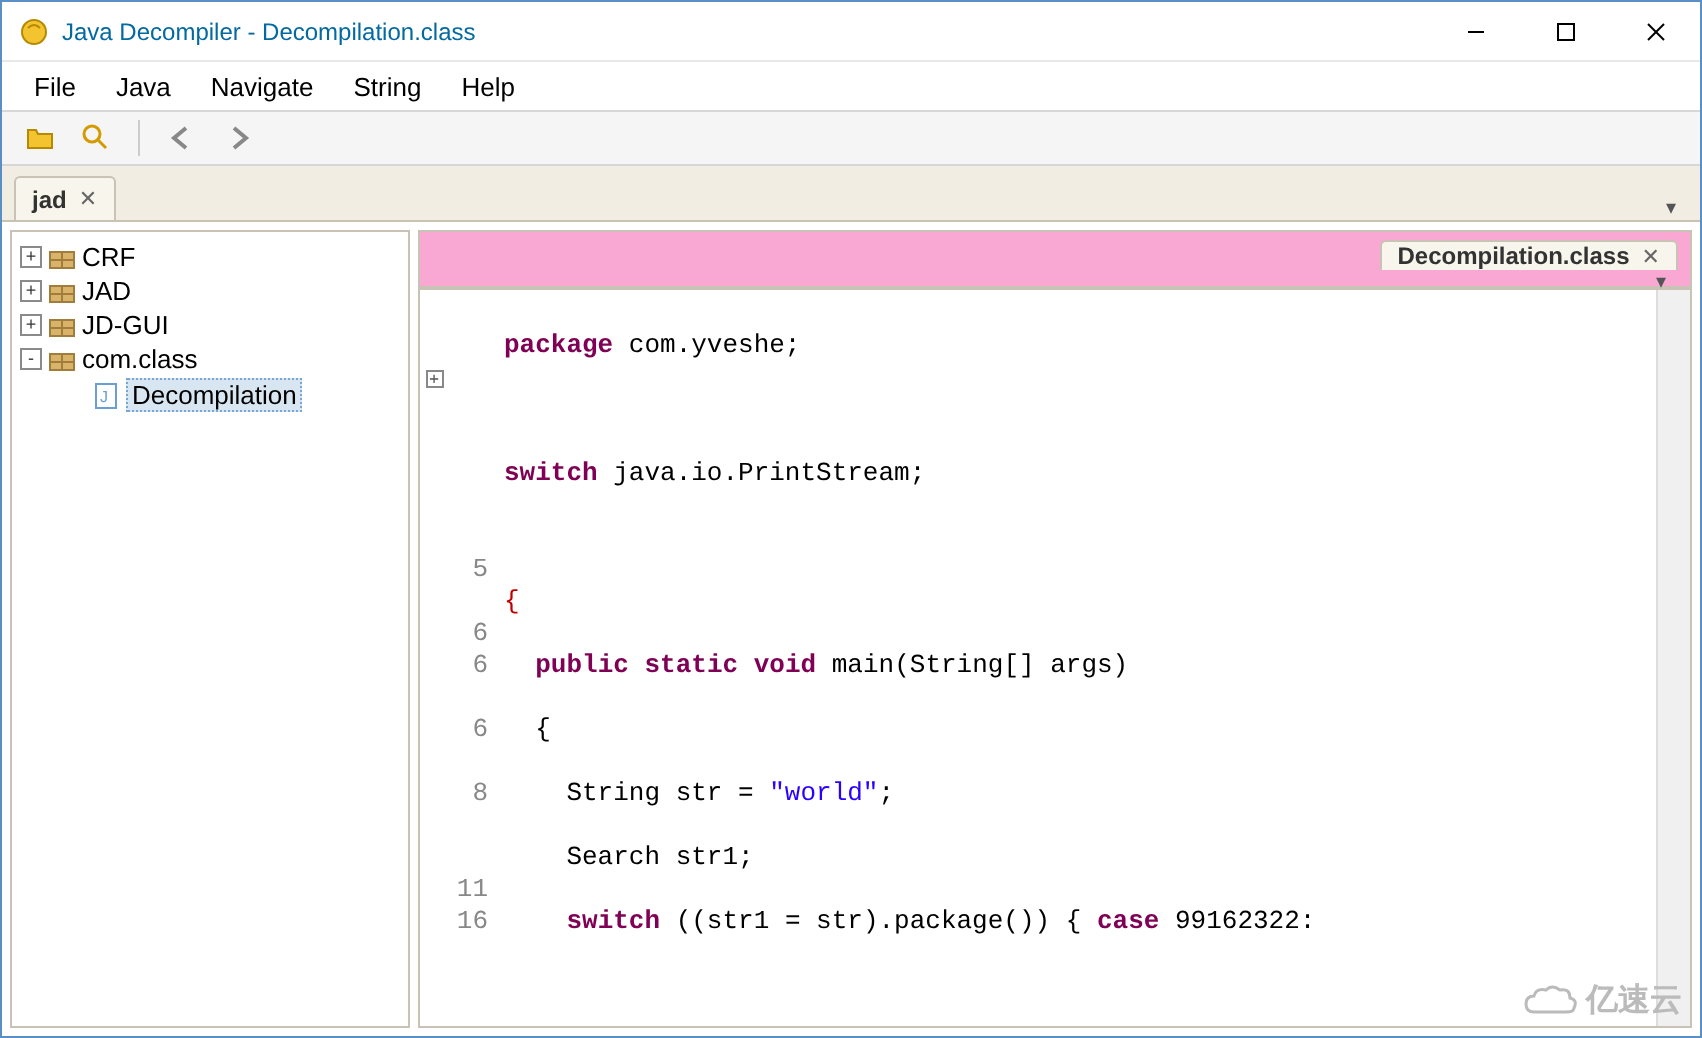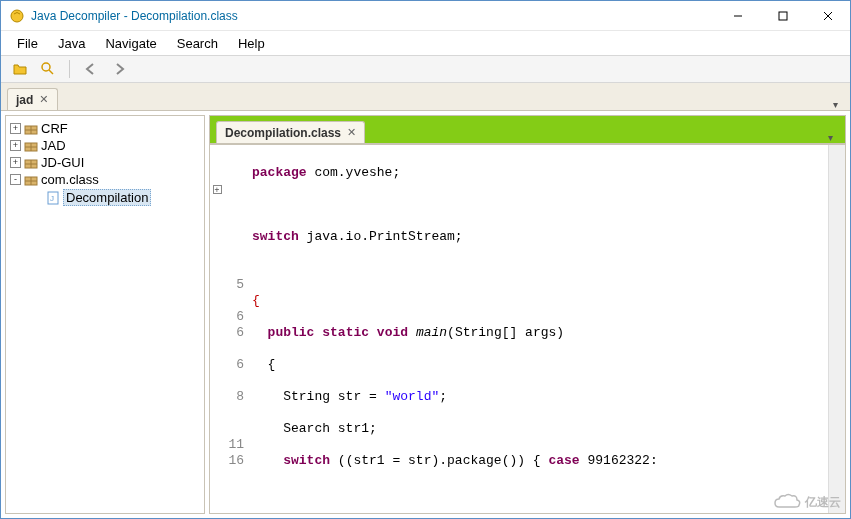--- a/index.html
+++ b/index.html
@@ -24,33 +24,33 @@
 .content { flex: 1; display: flex; min-height: 0; background: #fff; }
 .sidebar { width: 200px; border: 1px solid #c9c3b5; margin: 4px 2px 4px 4px; background: #fff; overflow: auto; font-size: 13px; }
 .tree { padding: 4px 0; }
 .tnode { display: flex; align-items: center; gap: 3px; padding: 1px 4px; white-space: nowrap; }
 .tnode .exp { width: 11px; height: 11px; border: 1px solid #8a8a8a; display: flex; align-items: center; justify-content: center; font-size: 9px; line-height: 1; color: #333; background: #fff; }
 .tnode .noexp { width: 11px; }
 .tnode.sel .lbl { background: #d8e6f2; border: 1px dotted #7aa7d1; padding: 0 2px; }
 .pkgicon { width: 14px; height: 14px; display:inline-flex; align-items:center; justify-content:center; }
 .jicon { width: 14px; height: 14px; display:inline-flex; align-items:center; justify-content:center; }
 .editor { flex: 1; display: flex; flex-direction: column; margin: 4px 4px 4px 2px; border: 1px solid #c9c3b5; min-width: 0; }
-.editor .tabrow-inner { background: #84cc16; }
+.editor .tabrow-inner { background: #f9a8d4; flex-direction: column; }
 .codewrap { flex: 1; display: flex; min-height: 0; background: #fff; border-top: 1px solid #c9c3b5; overflow: auto; }
 .gutter { width: 24px; text-align: right; padding: 4px 4px 0 0; color: #888; font-family: Consolas, "Courier New", monospace; font-size: 13px; line-height: 16px; user-select: none; }
 .gutter div { height: 16px; }
 .foldcol { width: 14px; padding-top: 4px; font-family: Consolas, monospace; font-size: 13px; line-height: 16px; }
 .foldcol div { height: 16px; display:flex; align-items:center; justify-content:center; }
 .foldbox { width: 9px; height: 9px; border: 1px solid #888; font-size: 8px; line-height: 7px; text-align:center; color:#555; }
 .code { flex: 1; padding: 4px 0 0 4px; font-family: Consolas, "Courier New", monospace; font-size: 13px; line-height: 16px; white-space: pre; color: #000; }
 .code .kw { color: #7f0055; font-weight: bold; }
 .code .str { color: #2a00ff; }
 .code .brace { color: #c00000; }
 .code .line { height: 16px; }
-.watermark { position: absolute; right: 10px; bottom: 8px; color: #bbb; font-size: 12px; font-weight: bold; display:flex; align-items:center; gap:4px; pointer-events:none; }
+.watermark { position: absolute; right: 10px; bottom: 8px; color: #bbb; font-size: 16px; font-weight: bold; display:flex; align-items:center; gap:4px; pointer-events:none; }
 .scrollbar-v { width: 17px; background: #f0f0f0; border-left: 1px solid #ddd; }
 </style>
 </head>
 <body>
 
 <div class="window">
   <div class="titlebar">
     <span class="ticon">
       <svg viewBox="0 0 16 16">
           <circle cx="8" cy="8" r="6" fill="#f4c430" stroke="#b58900"></circle>
@@ -75,21 +75,21 @@
             <line x1="9" y1="1" x2="1" y2="9" stroke="currentColor"></line>
           </svg>
         </div>
     </div>
   </div>
 
   <div class="menubar">
     <span class="mi">File</span>
     <span class="mi">Java</span>
     <span class="mi">Navigate</span>
-    <span class="mi">Search</span>
+    <span class="mi">String</span>
     <span class="mi">Help</span>
   </div>
 
   <div class="toolbar">
     <div class="tbtn">
         <svg width="16" height="16">
           <path d="M2 4 L6 4 L7 6 L14 6 L14 13 L2 13 Z" fill="#f4c430" stroke="#b58900"></path>
         </svg>
       </div>
     <div class="tbtn">
@@ -241,21 +241,21 @@
             <div></div>
             <div></div>
             <div></div>
         </div>
         <div class="code">
 <div class="line"><span class="kw">package</span><span> com.yveshe;</span></div>
 <div class="line"></div>
 <div class="line"><span class="kw">switch</span><span> java.io.PrintStream;</span></div>
 <div class="line"></div>
 <div class="line"><span class="brace">{</span></div>
-<div class="line">  <span class="kw">public</span> <span class="kw">static</span> <span class="kw">void</span><span style="font-style:italic"> main</span><span>(String[] args)</span></div>
+<div class="line">  <span class="kw">public</span> <span class="kw">static</span> <span class="kw">void</span><span style=""> main</span><span>(String[] args)</span></div>
 <div class="line">  {</div>
 <div class="line"><span>    String str = </span><span class="str">"world"</span><span>;</span></div>
 <div class="line">    Search str1;</div>
 <div class="line">    <span class="kw">switch</span><span> ((str1 = str).package()) { </span><span class="kw">case</span><span> 99162322</span><span>:</span></div>
 
 
 
 
 
 

